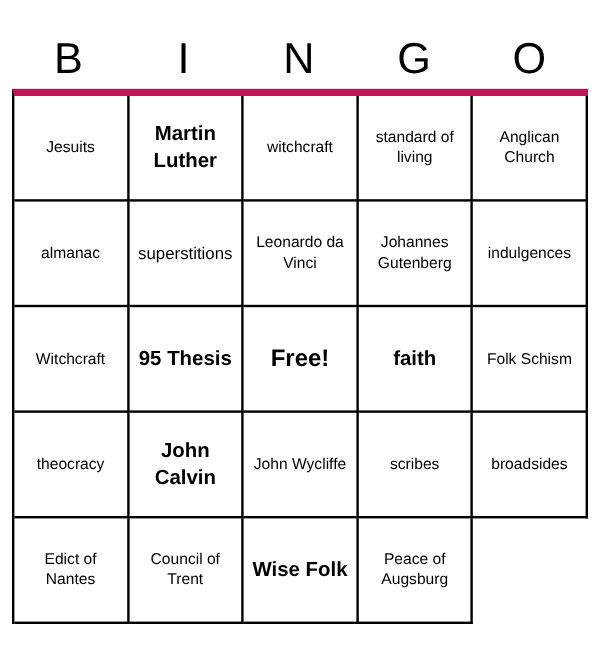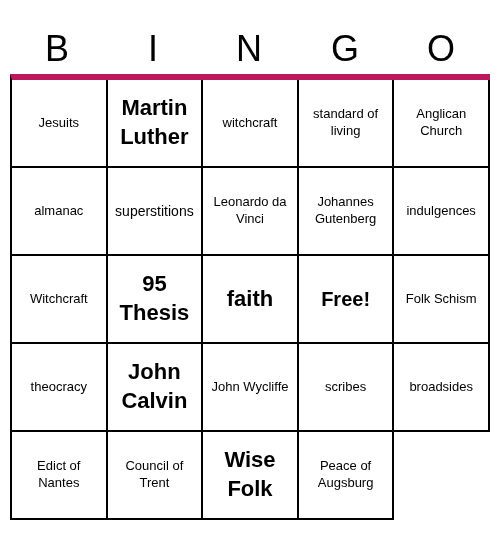--- a/index.html
+++ b/index.html
@@ -56,21 +56,21 @@
       font-size: 13px;
       line-height: 1.3;
     }
 
     .bingo-cell.free {
       font-size: 20px;
       font-weight: bold;
     }
 
     .bingo-cell.large-text {
-      font-size: 22px;
+      font-size: 17px;
       font-weight: bold;
     }
   </style>
 </head>
 <body>
 
 <div class="bingo-container">
   <div class="bingo-header">
     <div class="bingo-header-cell">B</div>
     <div class="bingo-header-cell">I</div>
@@ -84,22 +84,22 @@
       <div class="bingo-cell">witchcraft</div>
       <div class="bingo-cell">standard of living</div>
       <div class="bingo-cell">Anglican Church</div>
       <div class="bingo-cell">almanac</div>
       <div class="bingo-cell" style="font-size: 14px;">superstitions</div>
       <div class="bingo-cell">Leonardo da Vinci</div>
       <div class="bingo-cell">Johannes Gutenberg</div>
       <div class="bingo-cell">indulgences</div>
       <div class="bingo-cell">Witchcraft</div>
       <div class="bingo-cell large-text">95 Thesis</div>
+      <div class="bingo-cell free">Free!</div>
       <div class="bingo-cell large-text">faith</div>
-      <div class="bingo-cell free">Free!</div>
       <div class="bingo-cell">Folk Schism</div>
       <div class="bingo-cell">theocracy</div>
       <div class="bingo-cell large-text">John Calvin</div>
       <div class="bingo-cell">John Wycliffe</div>
       <div class="bingo-cell">scribes</div>
       <div class="bingo-cell">broadsides</div>
       <div class="bingo-cell">Edict of Nantes</div>
       <div class="bingo-cell">Council of Trent</div>
       <div class="bingo-cell large-text">Wise Folk</div>
       <div class="bingo-cell">Peace of Augsburg</div>

